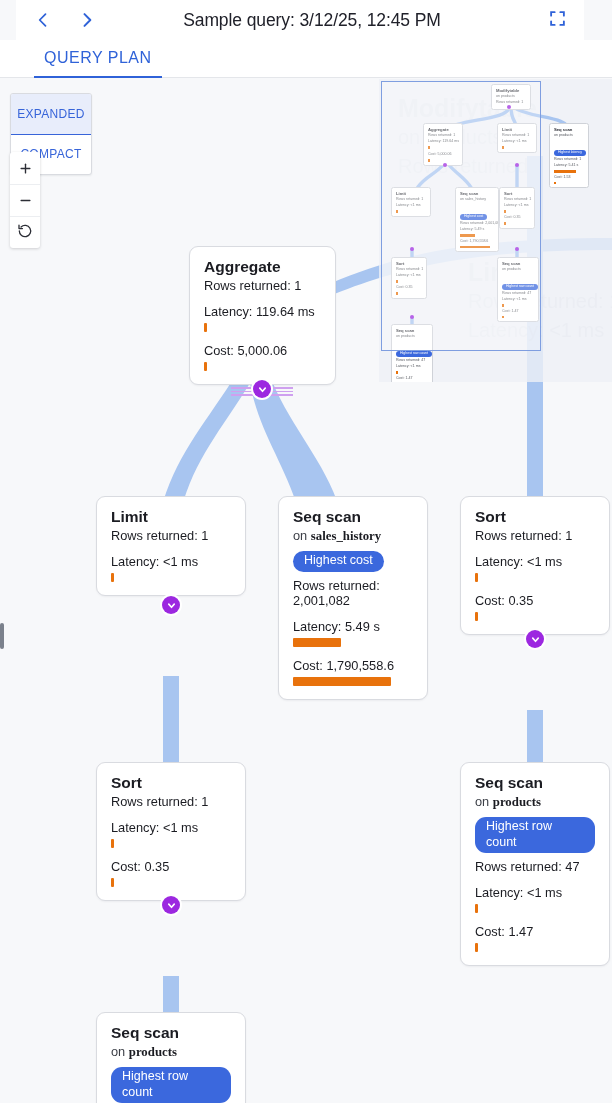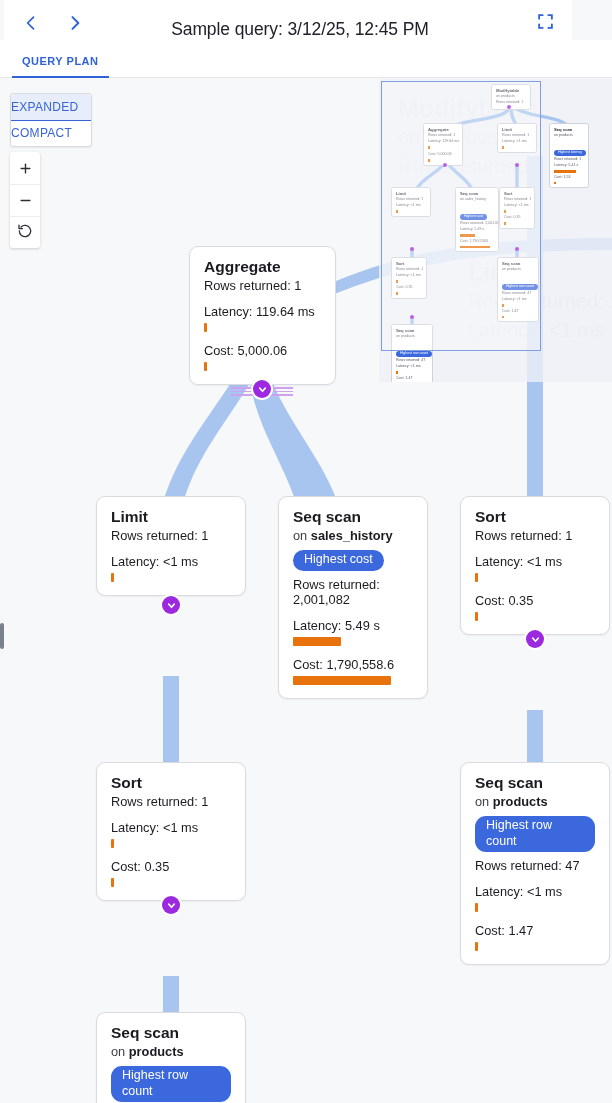--- a/index.html
+++ b/index.html
@@ -6,22 +6,22 @@
   html, body {
     width: 612px; height: 1103px;
     font-family: "Liberation Sans", sans-serif;
     background: #ffffff;
     overflow: hidden;
   }
   #app { position: relative; width: 612px; height: 1103px; overflow: hidden; background:#f7f8fa; }
 
   
   .header {
-    position: absolute; top:0; left:4px; width:568px; height:40px;
-    background:#ffffff; display:flex; align-items:flex-end;
+    position: absolute; top:0; left:16px; width:568px; height:40px;
+    background:#ffffff; display:flex; align-items:center;
   }
   .nav-btn {
     width:34px; height:34px; margin-left:10px;
     display:flex; align-items:center; justify-content:center;
     border-radius:50%; cursor:pointer;
   }
   .nav-btn svg { display:block; }
   .hdr-title {
     flex:1; text-align:center; font-size:17.5px; color:#20212a;
     letter-spacing:-0.1px; margin-left:-20px; white-space:nowrap;
@@ -31,22 +31,22 @@
     display:flex; align-items:center; justify-content:center; cursor:pointer;
   }
 
   
   .tabs {
     position:absolute; top:40px; left:0; width:612px; height:38px;
     background:#ffffff; display:flex; align-items:flex-end;
     border-bottom:1px solid #e4e6ea;
   }
   .tab {
-    font-size:11px; letter-spacing:0.5px; padding:0 22px 10px 22px;
-    color:#7e828c; cursor:pointer; position:relative; font-weight:700;
+    font-size:16px; letter-spacing:0.5px; padding:0 22px 10px 22px;
+    color:#7e828c; cursor:pointer; position:relative; font-weight:400;margin-left:22px;
   }
   .tab.active { color:#2f62d8; }
   .tab.active:after{
     content:""; position:absolute; left:12px; right:12px; bottom:-1px;
     height:2.5px; background:#2f62d8;
   }
 
   
   .canvas {
     position:absolute; top:78px; left:0; width:612px; height:1025px;
@@ -60,21 +60,21 @@
   .ghost .g-sub   { font-size:20px; color:#20212a; line-height:1.45; white-space:nowrap;}
 
   
   .node {
     position:absolute; background:#ffffff; border:1px solid #d9dbe0;
     border-radius:9px; padding:11px 14px 13px 14px;
     box-shadow:0 1px 2px rgba(20,22,30,0.05);
   }
   .node .n-title { font-size:15.5px; font-weight:700; color:#1b1c22; margin-bottom:2px;}
   .node .n-on { font-size:12.8px; color:#3c3f47; margin-bottom:5px; }
-  .node .n-on b { font-weight:700; color:#1b1c22; }
+  .node .n-on b { font-weight:700; color:#1b1c22;font-family:Liberation Serif, serif; }
   .node .n-rows { font-size:12.8px; color:#1b1c22; }
   .node .n-metric { font-size:12.8px; color:#1b1c22; margin-top:11px; }
   .badge {
     display:inline-block; background:#3b68dd; color:#fff;
     font-size:12.5px; border-radius:11px; padding:2px 11px 3px 11px;
     margin:2px 0 6px 0; line-height:1.25;
   }
   .bar { height:9px; background:#e8720c; margin-top:4px; border-radius:1px; }
   .bar.tick { width:3px; }
 
@@ -90,22 +90,22 @@
     display:block; height:1.6px; background:#cfa0ef; margin-bottom:2px;
   }
 
   
   .mode-switch {
     position:absolute; left:10px; top:15px; width:82px;
     background:#fff; border:1px solid #d9dbe0; border-radius:3px;
     box-shadow:0 1px 2px rgba(20,22,30,0.07); overflow:hidden; z-index:40;
   }
   .mode-switch div {
-    font-size:12px; letter-spacing:0.3px; color:#3764d9; 
-    padding:6px 0; cursor:pointer; font-weight:500;
+    font-size:12px; letter-spacing:0.3px; color:#3764d9; text-align:center;
+    padding:13px 0; cursor:pointer; font-weight:500;
   }
   .mode-switch div.sel { background:#e8edfb; border:1.5px solid #3764d9; margin:-1px; }
   .zoom-ctl {
     position:absolute; left:10px; top:74px; width:30px;
     background:#fff; border-radius:3px; box-shadow:0 1px 3px rgba(20,22,30,0.18);
     z-index:40; overflow:hidden;
   }
   .zoom-ctl div {
     height:32px; display:flex; align-items:center; justify-content:center;
     cursor:pointer; color:#2c2e36;

